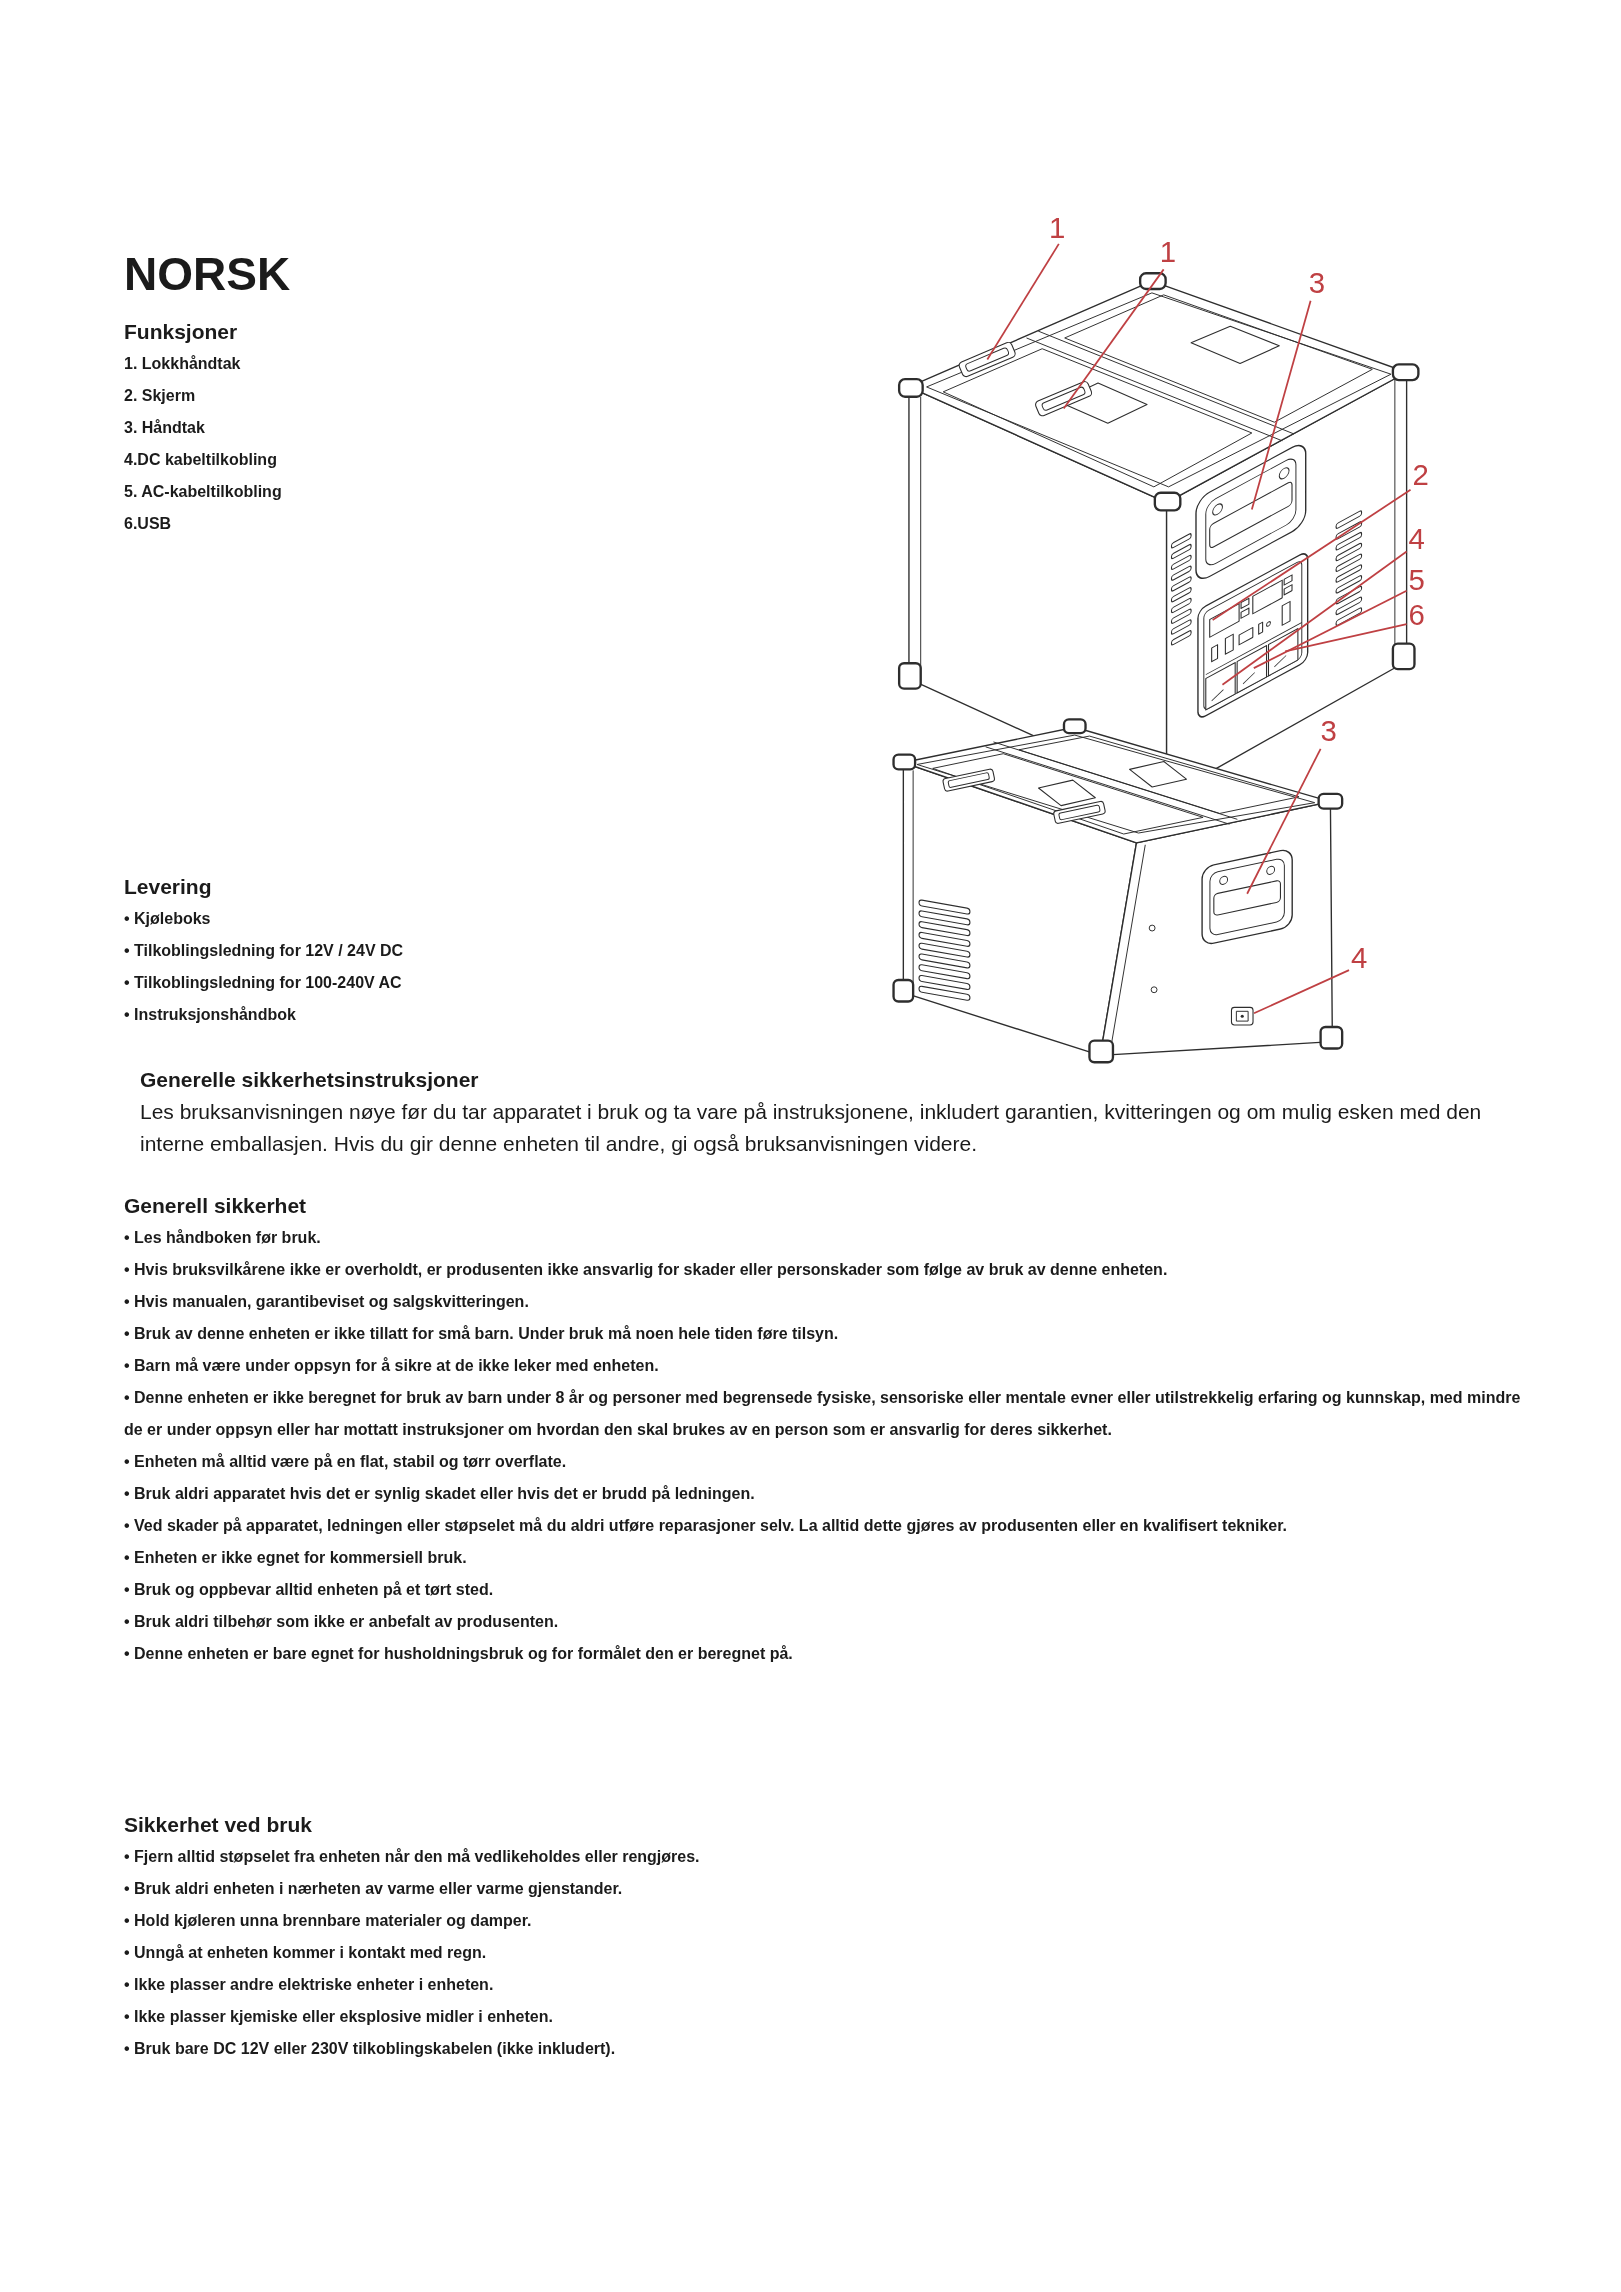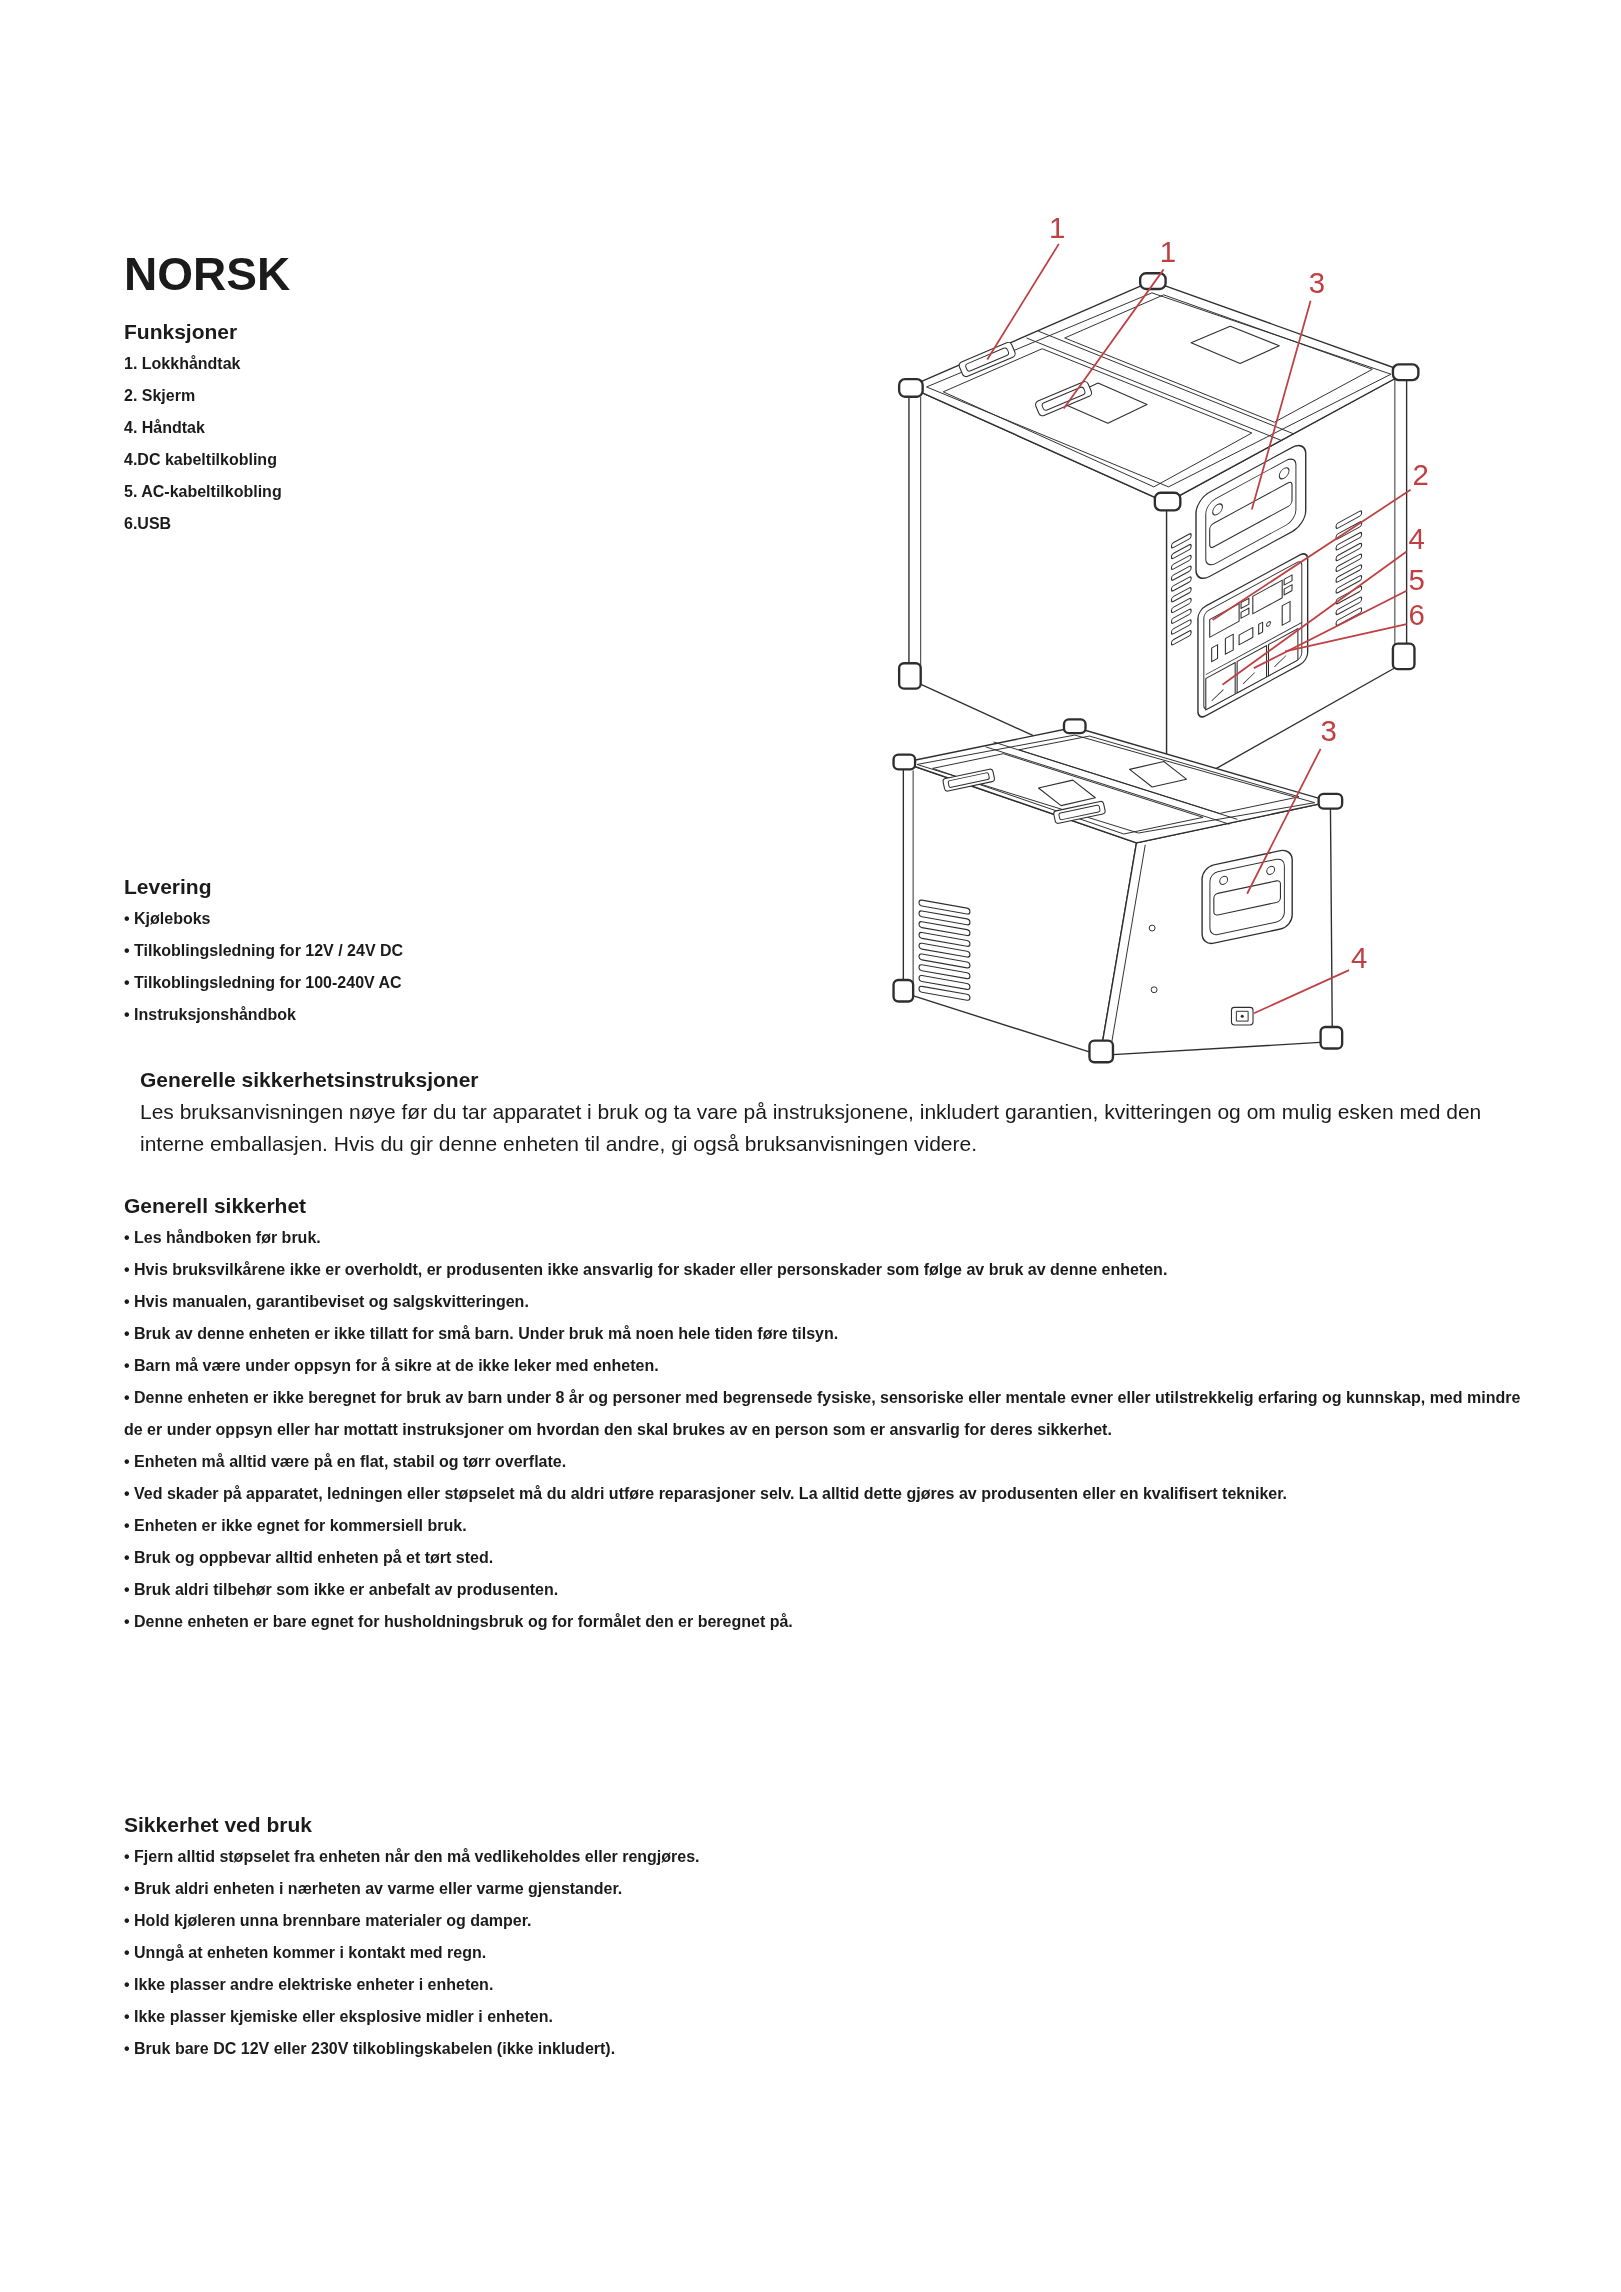--- a/index.html
+++ b/index.html
@@ -24,21 +24,21 @@
 
 <div class="page">
 
   <div class="abs title" style="left:124px;top:253px;">NORSK</div>
 
   <div class="abs" style="left:124px;top:316px;width:412px;">
     <div class="h">Funksjoner</div>
     <div>
         <div class="line">1. Lokkhåndtak</div>
         <div class="line">2. Skjerm</div>
-        <div class="line">4. Håndtak</div>
+        <div class="line">3. Håndtak</div>
         <div class="line">4.DC kabeltilkobling</div>
         <div class="line">5. AC-kabeltilkobling</div>
         <div class="line">6.USB</div>
       </div>
   </div>
 
   <svg class="abs" style="left:897px;top:191px;" width="549" height="627" viewBox="0 0 560 640">
     <defs>
       <pattern id="h1" width="8" height="8" patternUnits="userSpaceOnUse">
         <path d="M0,8 L8,0 M0,0 L8,8" class="hat"></path>
@@ -265,20 +265,21 @@
   <div class="abs" style="left:124px;top:1190px;width:1400px;">
     <div class="h">Generell sikkerhet</div>
     <div>
         <div class="line">• Les håndboken før bruk.</div>
         <div class="line">• Hvis bruksvilkårene ikke er overholdt, er produsenten ikke ansvarlig for skader eller personskader som følge av bruk av denne enheten.</div>
         <div class="line">• Hvis manualen, garantibeviset og salgskvitteringen.</div>
         <div class="line">• Bruk av denne enheten er ikke tillatt for små barn. Under bruk må noen hele tiden føre tilsyn.</div>
         <div class="line">• Barn må være under oppsyn for å sikre at de ikke leker med enheten.</div>
         <div class="line">• Denne enheten er ikke beregnet for bruk av barn under 8 år og personer med begrensede fysiske, sensoriske eller mentale evner eller utilstrekkelig erfaring og kunnskap, med mindre de er under oppsyn eller har mottatt instruksjoner om hvordan den skal brukes av en person som er ansvarlig for deres sikkerhet.</div>
         <div class="line">• Enheten må alltid være på en flat, stabil og tørr overflate.</div>
+        <div class="line">• Bruk aldri apparatet hvis det er synlig skadet eller hvis det er brudd på ledningen.</div>
         <div class="line">• Ved skader på apparatet, ledningen eller støpselet må du aldri utføre reparasjoner selv. La alltid dette gjøres av produsenten eller en kvalifisert tekniker.</div>
         <div class="line">• Enheten er ikke egnet for kommersiell bruk.</div>
         <div class="line">• Bruk og oppbevar alltid enheten på et tørt sted.</div>
         <div class="line">• Bruk aldri tilbehør som ikke er anbefalt av produsenten.</div>
         <div class="line">• Denne enheten er bare egnet for husholdningsbruk og for formålet den er beregnet på.</div>
       </div>
   </div>
 
   <div class="abs" style="left:124px;top:1792px;width:1400px;margin-top:17px;">
     <div class="h">Sikkerhet ved bruk</div>

